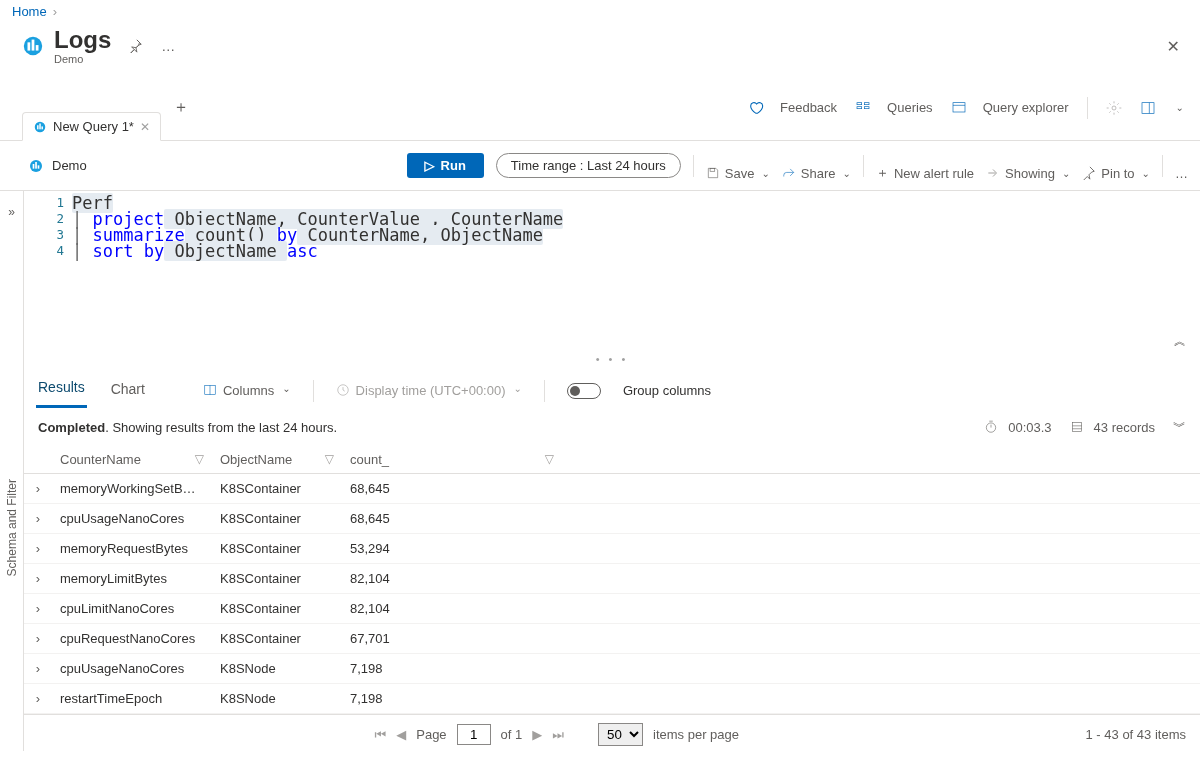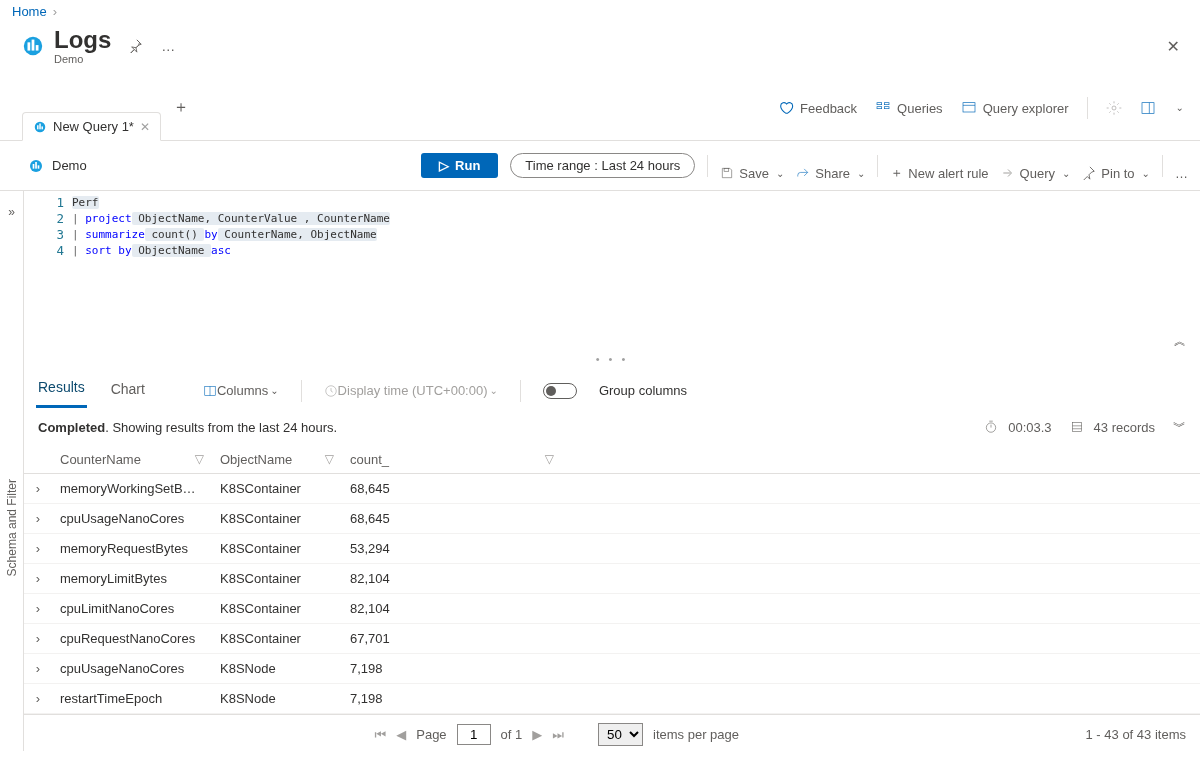--- a/index.html
+++ b/index.html
@@ -19,21 +19,21 @@
   .header-row .hicon { margin-left: 18px; color: #605e5c; cursor: pointer; font-size: 14px; }
   .header-row .spacer { flex: 1; }
   .header-row .close { font-size: 16px; color: #605e5c; cursor: pointer; padding: 0 8px; }
 
   
   .tab-bar { display: flex; align-items: center; border-bottom: 1px solid #e1dfdd; padding: 0 0 0 22px; position: relative; }
   .tab { display: flex; align-items: center; gap: 6px; border: 1px solid #e1dfdd; border-bottom: 1px solid #fff; background: #fff; border-radius: 4px 4px 0 0; padding: 6px 10px; margin-bottom: -1px; font-size: 13px; cursor: pointer; margin-top: 37px; }
   .tab .tab-x { color: #a0a0a0; font-size: 12px; }
   .tab-plus { color: #605e5c; font-size: 16px; padding: 0 12px; cursor: pointer; }
   .tab-right { margin-left: auto; display: flex; align-items: center; gap: 18px; padding-right: 16px; color: #605e5c; }
-  .tab-right .ritem { display: flex; align-items: flex-end; gap: 6px; cursor: pointer; }
+  .tab-right .ritem { display: flex; align-items: center; gap: 16px; cursor: pointer; }
 
   
   .toolbar { display: flex; align-items: center; gap: 12px; padding: 8px 12px 8px 28px; border-bottom: 1px solid #e1dfdd; }
   .scope-name { display: flex; align-items: center; gap: 8px; }
   .run-btn { background: #0067b8; color: #fff; border: none; border-radius: 3px; padding: 5px 18px; font-size: 13px; font-weight: 600; cursor: pointer; display: flex; align-items: center; gap: 6px; }
   .pill { border: 1px solid #8a8886; border-radius: 16px; padding: 4px 14px; font-size: 13px; cursor: pointer; }
   .pill .strong { font-weight: 400; }
   .tbtn { display: flex; align-items: center; gap: 5px; color: #605e5c; cursor: pointer; font-size: 13px; margin-top: 15px; }
   .vsep { width: 1px; height: 22px; background: #e1dfdd; }
   .chev-down { font-size: 10px; margin-left: 2px; }
@@ -42,33 +42,33 @@
   .main { display: flex; height: 560px; position: relative; }
   .side-rail { width: 24px; border-right: 1px solid #e1dfdd; display: flex; flex-direction: column; align-items: center; padding-top: 14px; }
   .side-rail .railtxt { writing-mode: vertical-rl; transform: rotate(180deg); font-size: 12px; color: #605e5c; margin-top: 260px; }
   .side-rail .chevrons { color: #605e5c; font-size: 12px; cursor: pointer; }
 
   .editor-wrap { flex: 1; display: flex; flex-direction: column; }
 
   
   .editor { display: flex; position: relative; min-height: 160px; }
   .gutter { width: 48px; text-align: right; color: #237893; font-family: Menlo, Consolas, monospace; font-size: 12.5px; padding: 4px 8px 0 0; line-height: 16px; }
-  .code { font-family: Menlo, Consolas, monospace; font-size: 11px; line-height: 16px; padding: 4px 0 0 0; flex: 1; white-space: pre; }
+  .code { font-family: Menlo, Consolas, monospace; font-size: 17px; line-height: 16px; padding: 4px 0 0 0; flex: 1; white-space: pre; }
   .kw { color: #0000ff; }
   .hl { background: #e5ebf1; border-radius: 2px; }
   .code .pipe { color: #666; }
   .double-chev-up { position: absolute; right: 14px; color: #605e5c; cursor: pointer; font-size: 12px; top: 142px; }
 
   .drag-dots { text-align: center; color: #a0a0a0; font-size: 11px; letter-spacing: 3px; padding-top: 2px; }
 
   
   .res-bar { display: flex; align-items: center; gap: 22px; padding: 8px 12px 0 12px; border-top: 0; }
   .res-tab { font-size: 14px; padding: 6px 2px 10px; cursor: pointer; color: #605e5c; }
   .res-tab.active { color: #0c4a6e; font-weight: 400; border-bottom: 3px solid #0067b8; text-align: center; }
-  .res-bar .rbtn { display: flex; align-items: center; color: #605e5c; cursor: pointer; }
+  .res-bar .rbtn { display: flex; gap: 6px; color: #605e5c; cursor: pointer; }
   .res-bar .toggle { width: 34px; height: 16px; border-radius: 10px; border: 1px solid #605e5c; position: relative; display: inline-block; }
   .res-bar .toggle::after { content: ""; width: 10px; height: 10px; border-radius: 50%; background: #605e5c; position: absolute; left: 2px; top: 2px; }
   .res-bar .disabled { color: #a19f9d; }
 
   .status-bar { display: flex; align-items: center; padding: 10px 14px; font-size: 13px; }
   .status-bar .completed { font-weight: 400; }
   .status-bar .right { margin-left: auto; display: flex; align-items: center; gap: 18px; color: #605e5c; }
   .status-bar .rcell { display: flex; align-items: center; gap: 10px; }
 
   
@@ -215,21 +215,21 @@
   </div>
   <span class="vsep"></span>
   <div class="tbtn">
     <span>＋</span>
     <span>New alert rule</span>
   </div>
   <div class="tbtn">
     <svg width="14" height="14" viewBox="0 0 24 24">
         <path d="M4 12h12M12 6l6 6-6 6" fill="none" stroke="#605e5c"></path>
       </svg>
-    <span>Query</span>
+    <span>Showing</span>
       <span class="chev-down">⌄</span>
   </div>
   <div class="tbtn">
     <svg width="14" height="14" viewBox="0 0 16 16">
         <path d="M9 1l5 5-3 1-3 3 1 5-3-3-4 4" fill="none" stroke="#605e5c"></path>
       </svg>
     <span>Pin to</span>
       <span class="chev-down">⌄</span>
   </div>
   <span class="vsep"></span>

